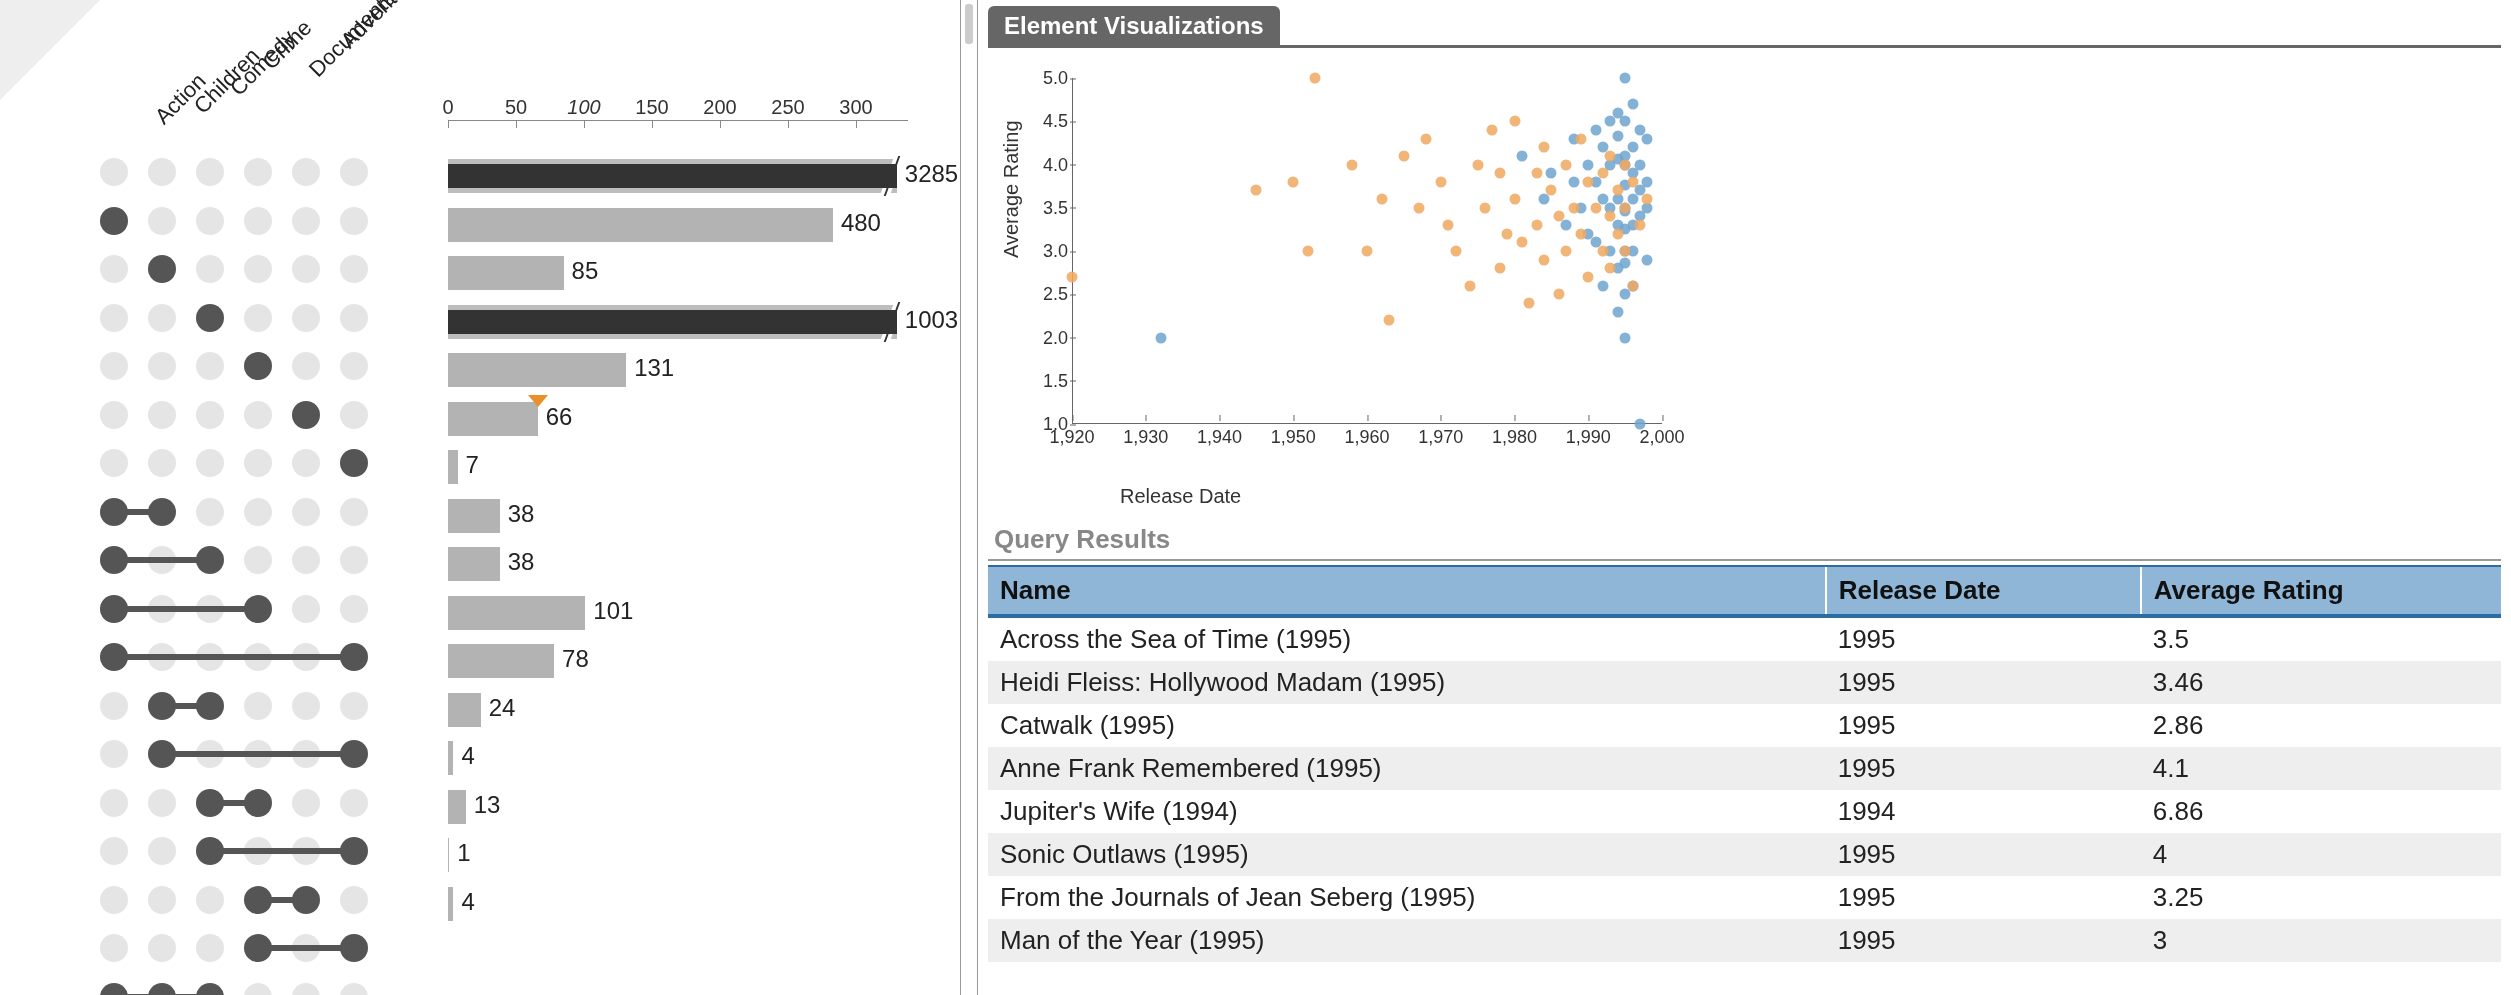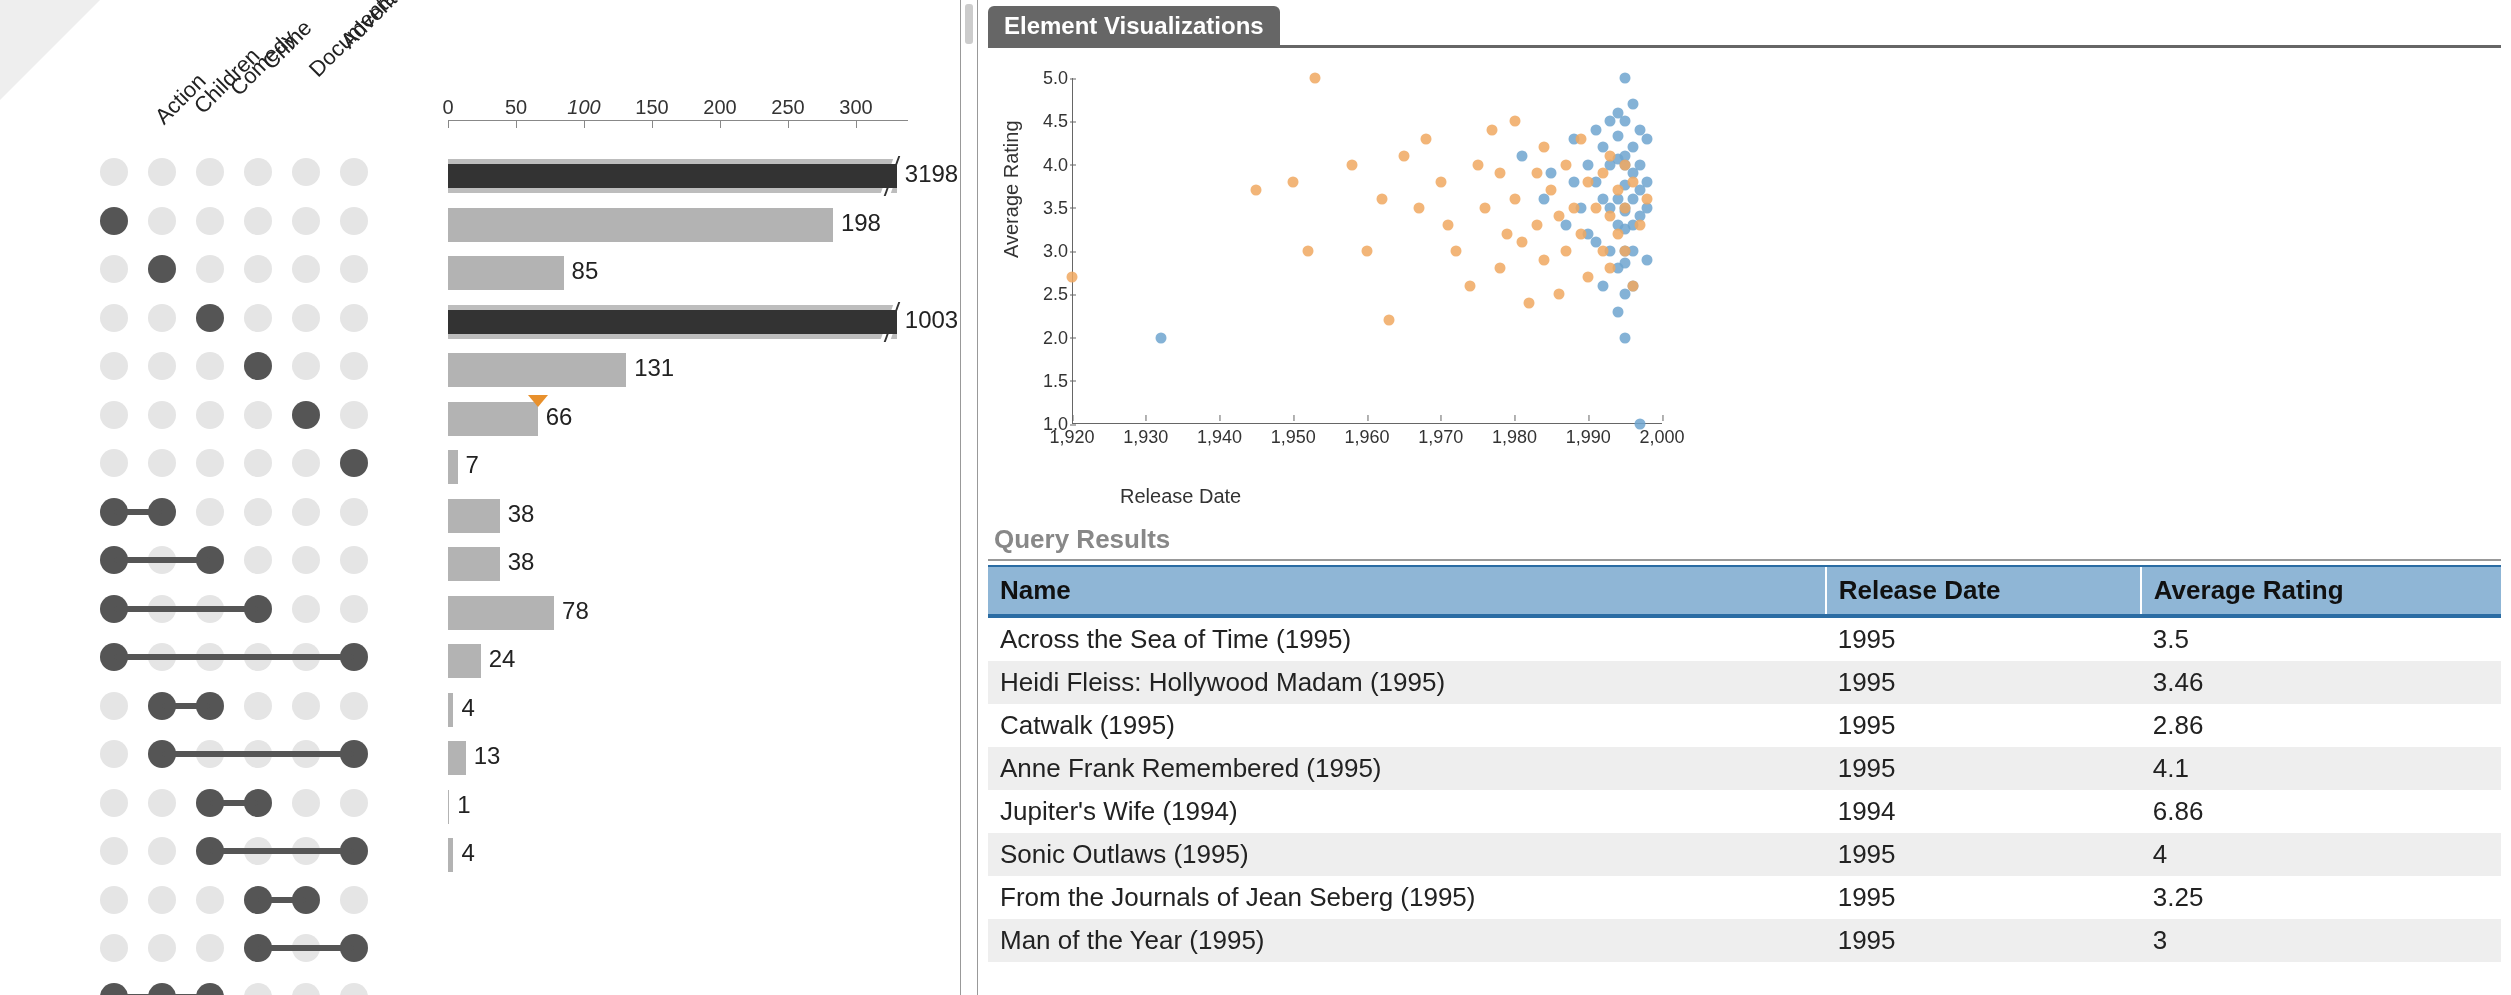--- a/index.html
+++ b/index.html
@@ -248,25 +248,25 @@
           <div class="tick-lbl" style="left: 272px;">200</div>
           <div class="tick" style="left: 340px;"></div>
           <div class="tick-lbl" style="left: 340px;">250</div>
           <div class="tick" style="left: 408px;"></div>
           <div class="tick-lbl" style="left: 408px;">300</div>
         </div>
       <div class="bars" id="bars">
           <div class="brow">
             <div class="bar breakmark" style="left: 0px; width: 448.8px; background: linear-gradient(rgb(189, 189, 189), rgb(189, 189, 189));"></div>
             <div style="position: absolute; left: 0px; top: 12px; height: 24px; width: 448.8px; background: rgb(51, 51, 51);"></div>
-            <div class="bar-lbl" style="left: 456.8px;">3198</div>
+            <div class="bar-lbl" style="left: 456.8px;">3285</div>
           </div>
           <div class="brow">
             <div class="bar" style="left: 0px; width: 384.88px;"></div>
-            <div class="bar-lbl" style="left: 392.88px;">198</div>
+            <div class="bar-lbl" style="left: 392.88px;">480</div>
           </div>
           <div class="brow">
             <div class="bar" style="left: 0px; width: 115.6px;"></div>
             <div class="bar-lbl" style="left: 123.6px;">85</div>
           </div>
           <div class="brow">
             <div class="bar breakmark" style="left: 0px; width: 448.8px; background: linear-gradient(rgb(189, 189, 189), rgb(189, 189, 189));"></div>
             <div style="position: absolute; left: 0px; top: 12px; height: 24px; width: 448.8px; background: rgb(51, 51, 51);"></div>
             <div class="bar-lbl" style="left: 456.8px;">1003</div>
           </div>
@@ -283,20 +283,24 @@
             <div class="bar" style="left: 0px; width: 9.52px;"></div>
             <div class="bar-lbl" style="left: 17.52px;">7</div>
           </div>
           <div class="brow">
             <div class="bar" style="left: 0px; width: 51.68px;"></div>
             <div class="bar-lbl" style="left: 59.68px;">38</div>
           </div>
           <div class="brow">
             <div class="bar" style="left: 0px; width: 51.68px;"></div>
             <div class="bar-lbl" style="left: 59.68px;">38</div>
+          </div>
+          <div class="brow">
+            <div class="bar" style="left: 0px; width: 137.36px;"></div>
+            <div class="bar-lbl" style="left: 145.36px;">101</div>
           </div>
           <div class="brow">
             <div class="bar" style="left: 0px; width: 106.08px;"></div>
             <div class="bar-lbl" style="left: 114.08px;">78</div>
           </div>
           <div class="brow">
             <div class="bar" style="left: 0px; width: 32.64px;"></div>
             <div class="bar-lbl" style="left: 40.64px;">24</div>
           </div>
           <div class="brow">

